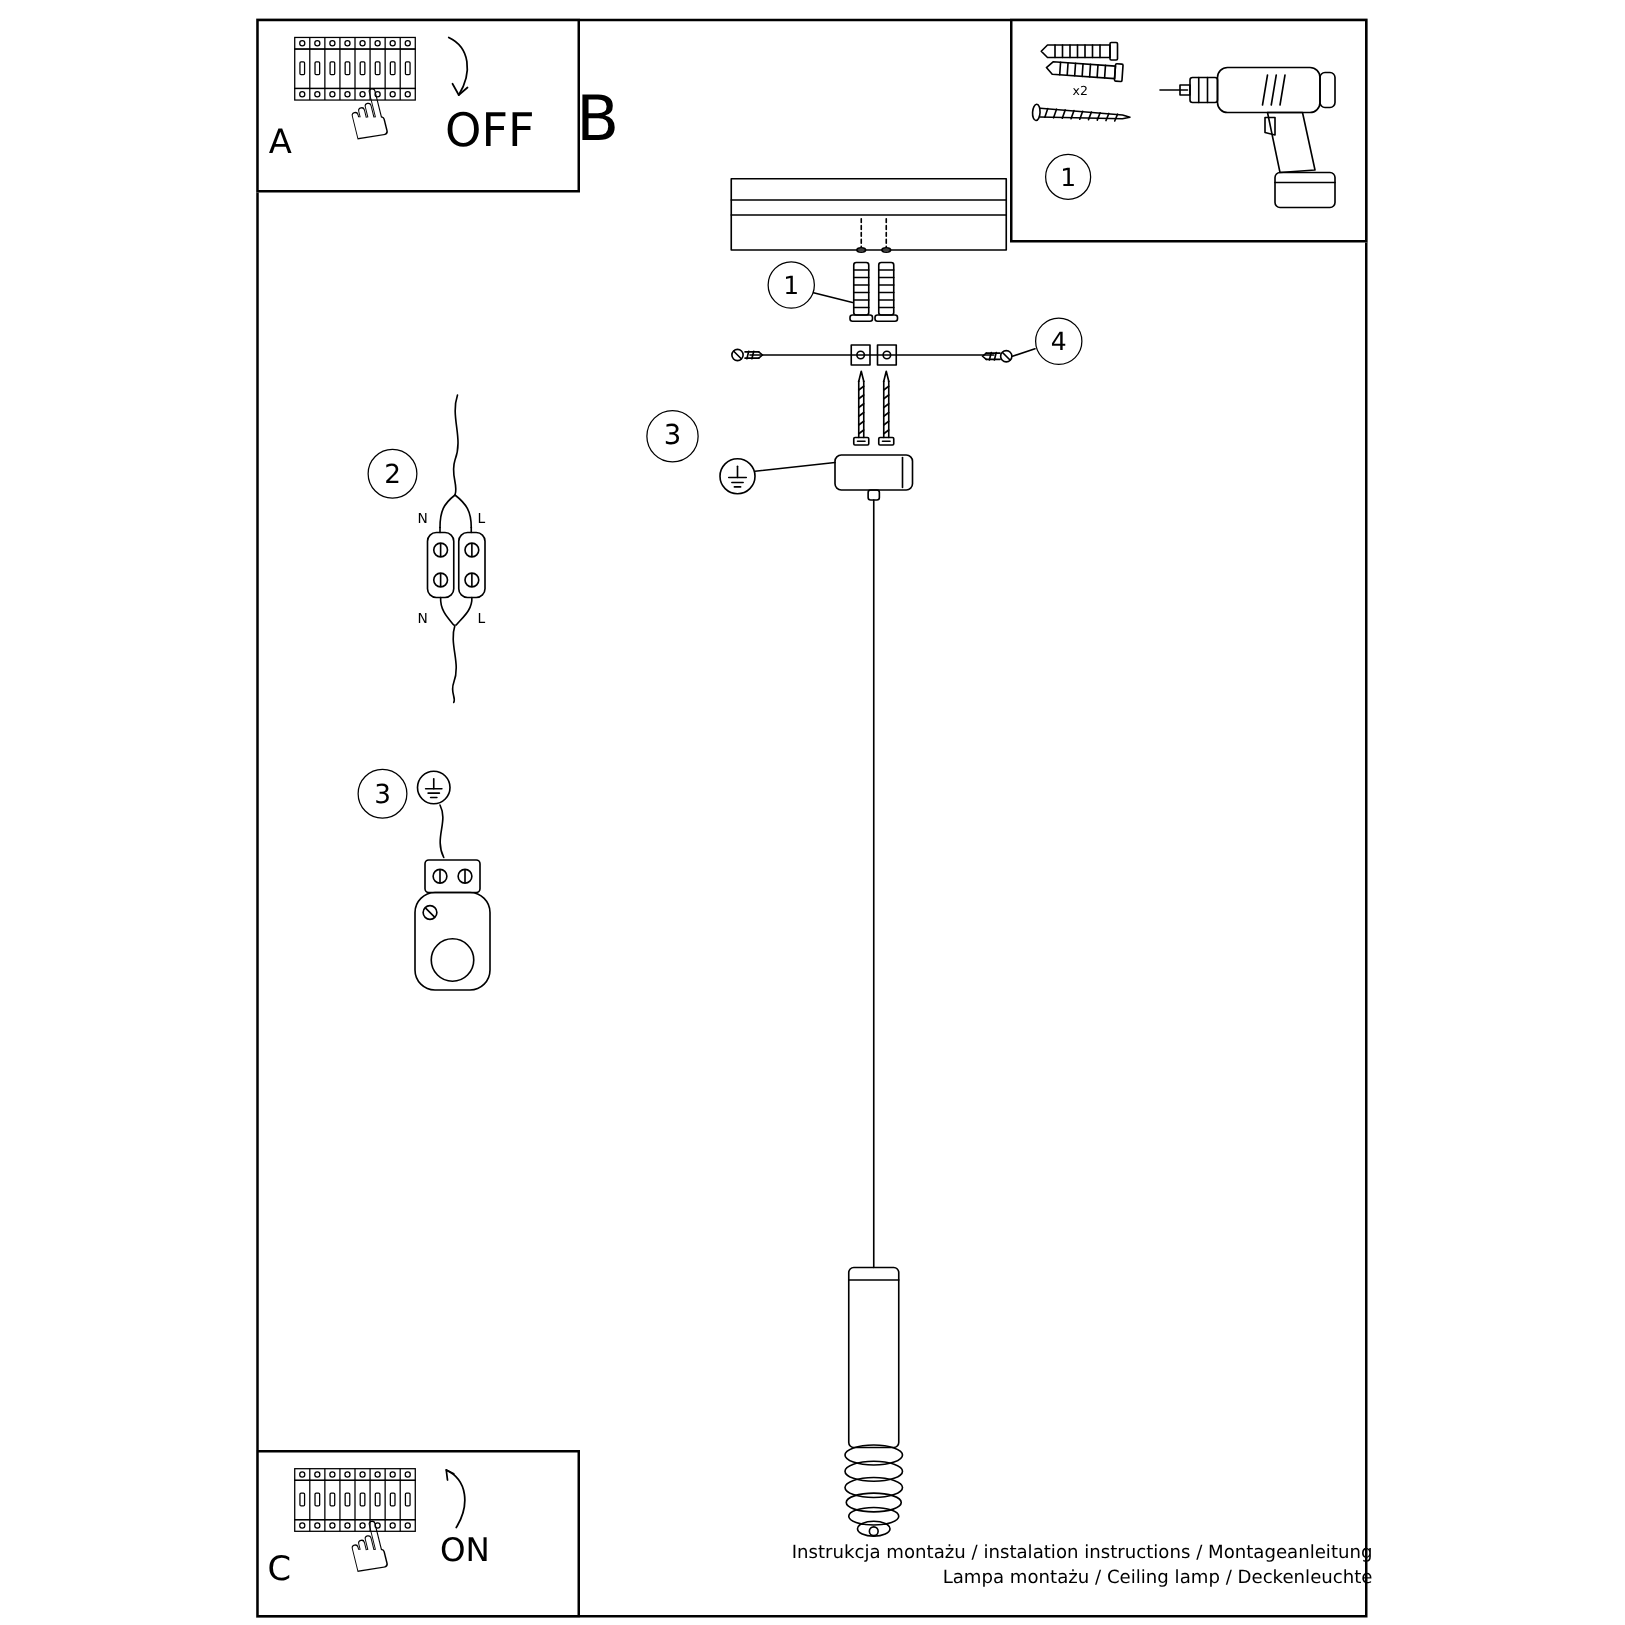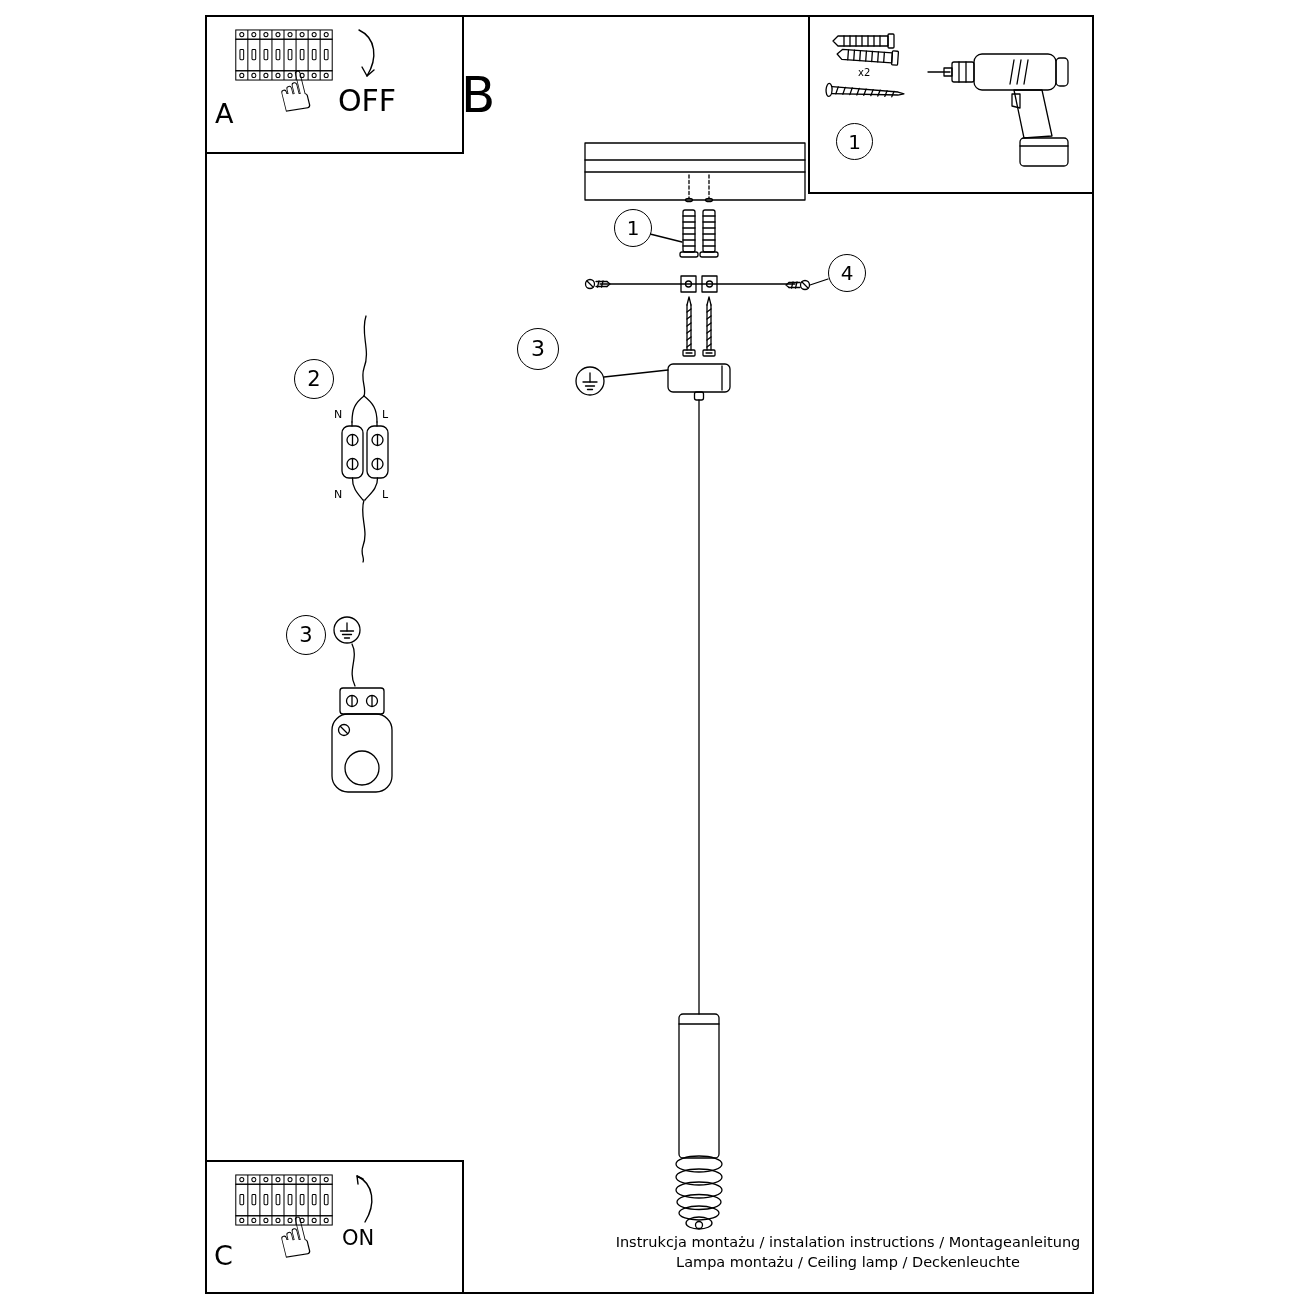--- a/index.html
+++ b/index.html
@@ -12,21 +12,21 @@
   .panel{position:absolute;border:2px solid #000;background:#fff}
   svg.draw{position:absolute;overflow:visible}
   svg text{font-family:"DejaVu Sans","Liberation Sans",sans-serif}
   .circle-num{
     position:absolute;border:1.6px solid #000;border-radius:50%;
     background:#fff;display:flex;align-items:center;justify-content:center;
     line-height:1;
   }
   .letter{position:absolute;line-height:1}
   .hand{position:absolute;font-size:54px;line-height:1;transform:rotate(-14deg)}
-  .footer-line{position:absolute;width:500px;text-align:center;font-size:14.5px;line-height:1.35}
+  .footer-line{position:absolute;width:500px;text-align:right;font-size:14.5px;line-height:1.35}
 </style>
 </head>
 <body>
 
 <div class="frame" style="left:205px;top:15px;width:885px;height:1275px"></div>
 <span class="letter" style="left:461px;top:70px;font-size:50px">B</span>
 
 <div class="panel" style="left:205px;top:15px;width:255px;height:135px"></div>
 
 <svg class="draw" style="left:233px;top:28px" width="102" height="54" viewBox="0 0 110 58">
@@ -64,21 +64,21 @@
 
 <span class="hand" style="left:278px;top:66px">☝</span>
 
 <svg class="draw" style="left:352px;top:26px" width="30" height="58" viewBox="0 0 30 58">
   <g stroke="#000" stroke-width="1.4" fill="none" stroke-linecap="round">
     <path d="M7 4 C24 12 26 32 15 50"></path>
     <path d="M15 50 L10 41 M15 50 L22 44"></path>
   </g>
 </svg>
 
-<span class="letter" style="left:338px;top:86px;font-size:30px">OFF</span>
+<span class="letter" style="left:356px;top:86px;font-size:37px">OFF</span>
 <span class="letter" style="left:215px;top:100px;font-size:27px">A</span>
 
 <div class="panel" style="left:808px;top:15px;width:282px;height:175px"></div>
 
 <svg class="draw" style="left:816px;top:20px" width="268" height="164" viewBox="0 0 268 164">
   <g stroke="#000" stroke-width="1.3" fill="none" stroke-linecap="round" stroke-linejoin="round">
     <g>
       <path d="M22 16 h50 v10 h-50 l-5 -5 z"></path>
       <path d="M28 16 v10 M34 16 v10 M40 16 v10 M46 16 v10 M52 16 v10 M58 16 v10 M64 16 v10"></path>
       <rect x="72" y="14" width="6" height="14" rx="1"></rect>
@@ -301,17 +301,17 @@
 
 <span class="hand" style="left:278px;top:1212px">☝</span>
 
 <svg class="draw" style="left:350px;top:1170px" width="30" height="58" viewBox="0 0 30 58">
   <g stroke="#000" stroke-width="1.4" fill="none" stroke-linecap="round">
     <path d="M15 52 C26 34 24 14 7 6"></path>
     <path d="M7 6 L13 9 M7 6 L8 14"></path>
   </g>
 </svg>
 
-<span class="letter" style="left:342px;top:1228px;font-size:21px">ON</span>
+<span class="letter" style="left:352px;top:1228px;font-size:26px">ON</span>
 <span class="letter" style="left:214px;top:1242px;font-size:27px">C</span>
 
 <div class="footer-line" style="left:598px;top:1233px">Instrukcja montażu / instalation instructions / Montageanleitung</div>
 <div class="footer-line" style="left:598px;top:1253px">Lampa montażu / Ceiling lamp / Deckenleuchte</div>
 
 </body></html>

